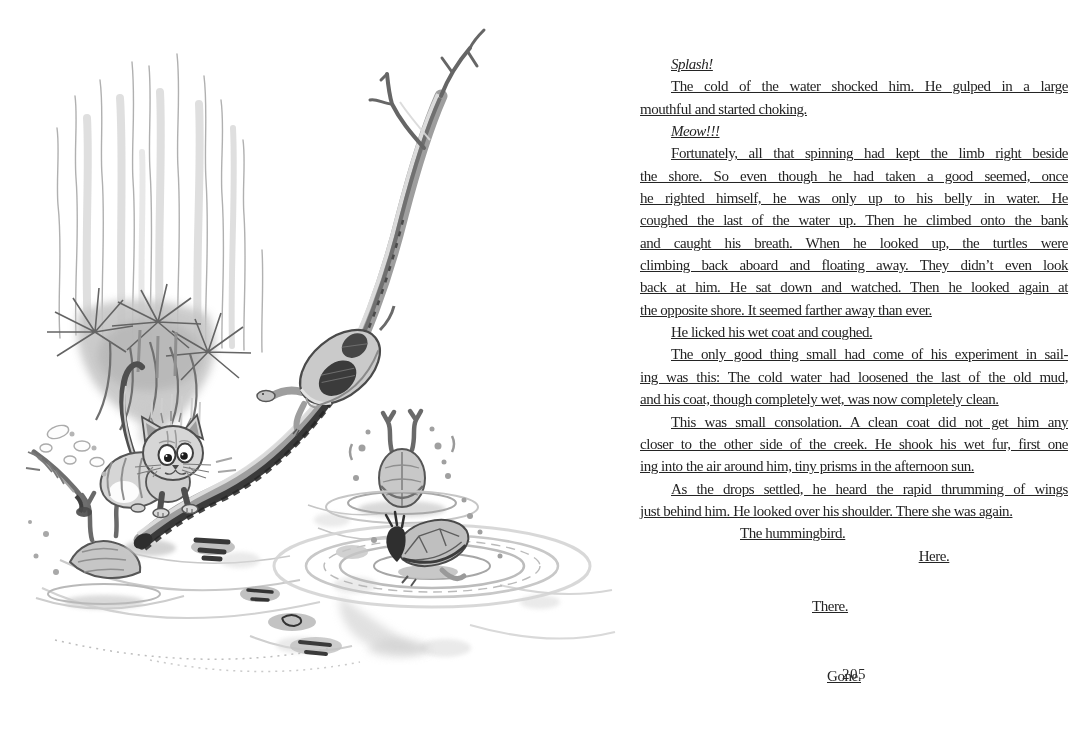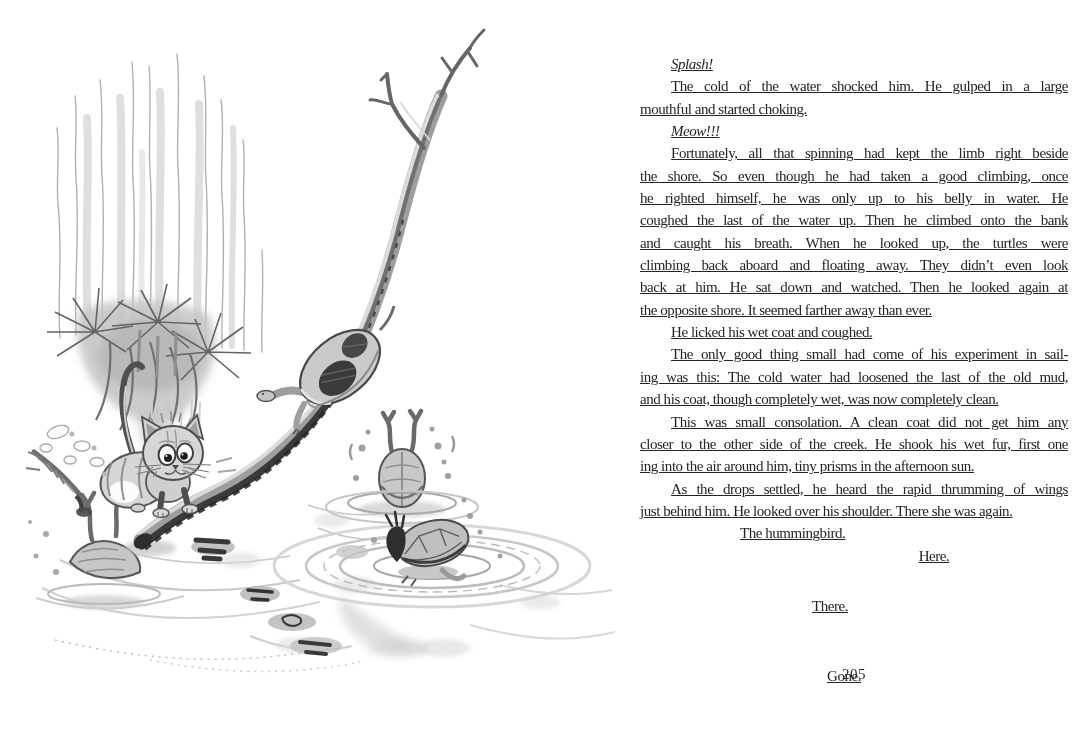--- a/index.html
+++ b/index.html
@@ -329,21 +329,21 @@
       </div>
       <div class="para body">
         <div class="line indent just">The cold of the water shocked him. He gulped in a large</div>
         <div class="line">mouthful and started choking.</div>
       </div>
       <div class="para italic-line">
         <div class="line indent">Meow!!!</div>
       </div>
       <div class="para body">
         <div class="line indent just">Fortunately, all that spinning had kept the limb right beside</div>
-        <div class="line just">the shore. So even though he had taken a good climbing, once</div>
+        <div class="line just">the shore. So even though he had taken a good seemed, once</div>
         <div class="line just">he righted himself, he was only up to his belly in water. He</div>
         <div class="line just">coughed the last of the water up. Then he climbed onto the bank</div>
         <div class="line just">and caught his breath. When he looked up, the turtles were</div>
         <div class="line just">climbing back aboard and floating away. They didn’t even look</div>
         <div class="line just">back at him. He sat down and watched. Then he looked again at</div>
         <div class="line">the opposite shore. It seemed farther away than ever.</div>
       </div>
       <div class="para body">
         <div class="line indent">He licked his wet coat and coughed.</div>
       </div>

